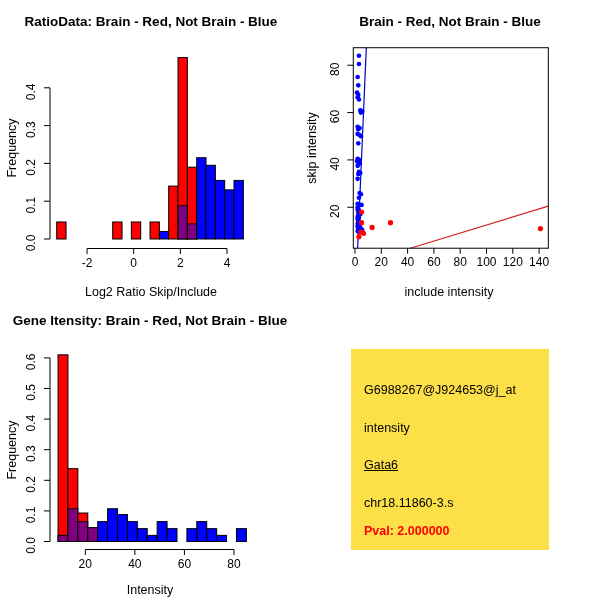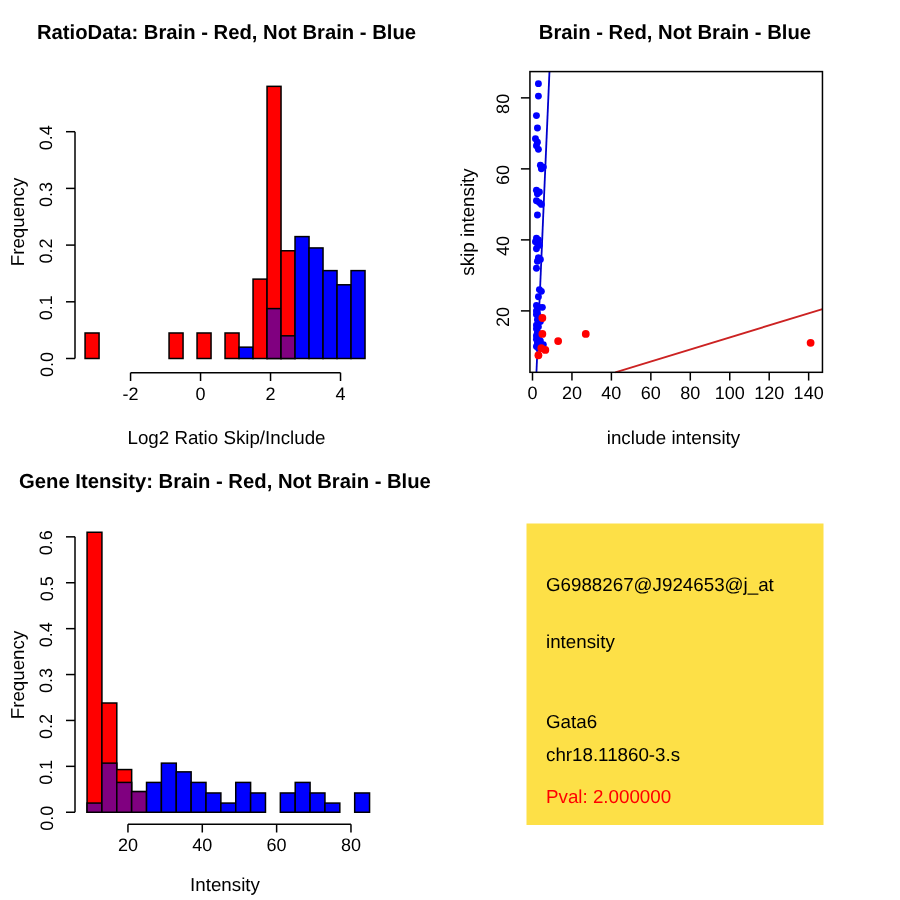--- a/index.html
+++ b/index.html
@@ -198,17 +198,17 @@
         <line x1="233.98000000000002" y1="549.5" x2="233.98000000000002" y2="555" stroke="#000000" stroke-width="1"></line>
         <text x="233.98000000000002" y="567.5" text-anchor="middle" class="tick">80</text>
         <text x="150" y="325" text-anchor="middle" class="ptitle">Gene Itensity: Brain - Red, Not Brain - Blue</text>
         <text x="150" y="594" text-anchor="middle" class="alab">Intensity</text>
         <text x="16" y="450" text-anchor="middle" class="alab" transform="rotate(-90 16 450)">Frequency</text>
       </g>
   </svg>
   <div class="infobox" id="infobox" style="background: #fde047; text-align: center;">
       <div class="infoline" style="top: 34px; color: rgb(0, 0, 0);">G6988267@J924653@j_at</div>
       <div class="infoline" style="top: 72px; color: rgb(0, 0, 0);">intensity</div>
-      <div class="infoline" style="top: 125px; color: rgb(0, 0, 0);">Gata6</div>
+      <div class="infoline" style="top: 109px; color: rgb(0, 0, 0); text-decoration: underline;">Gata6</div>
       <div class="infoline" style="top: 147px; color: rgb(0, 0, 0);">chr18.11860-3.s</div>
-      <div class="infoline" style="top: 175px; color: rgb(255, 0, 0);">Pval: 2.000000</div>
+      <div class="infoline" style="top: 175px; color: rgb(255, 0, 0); font-weight: bold;">Pval: 2.000000</div>
     </div>
 </div>
 
 </body></html>

